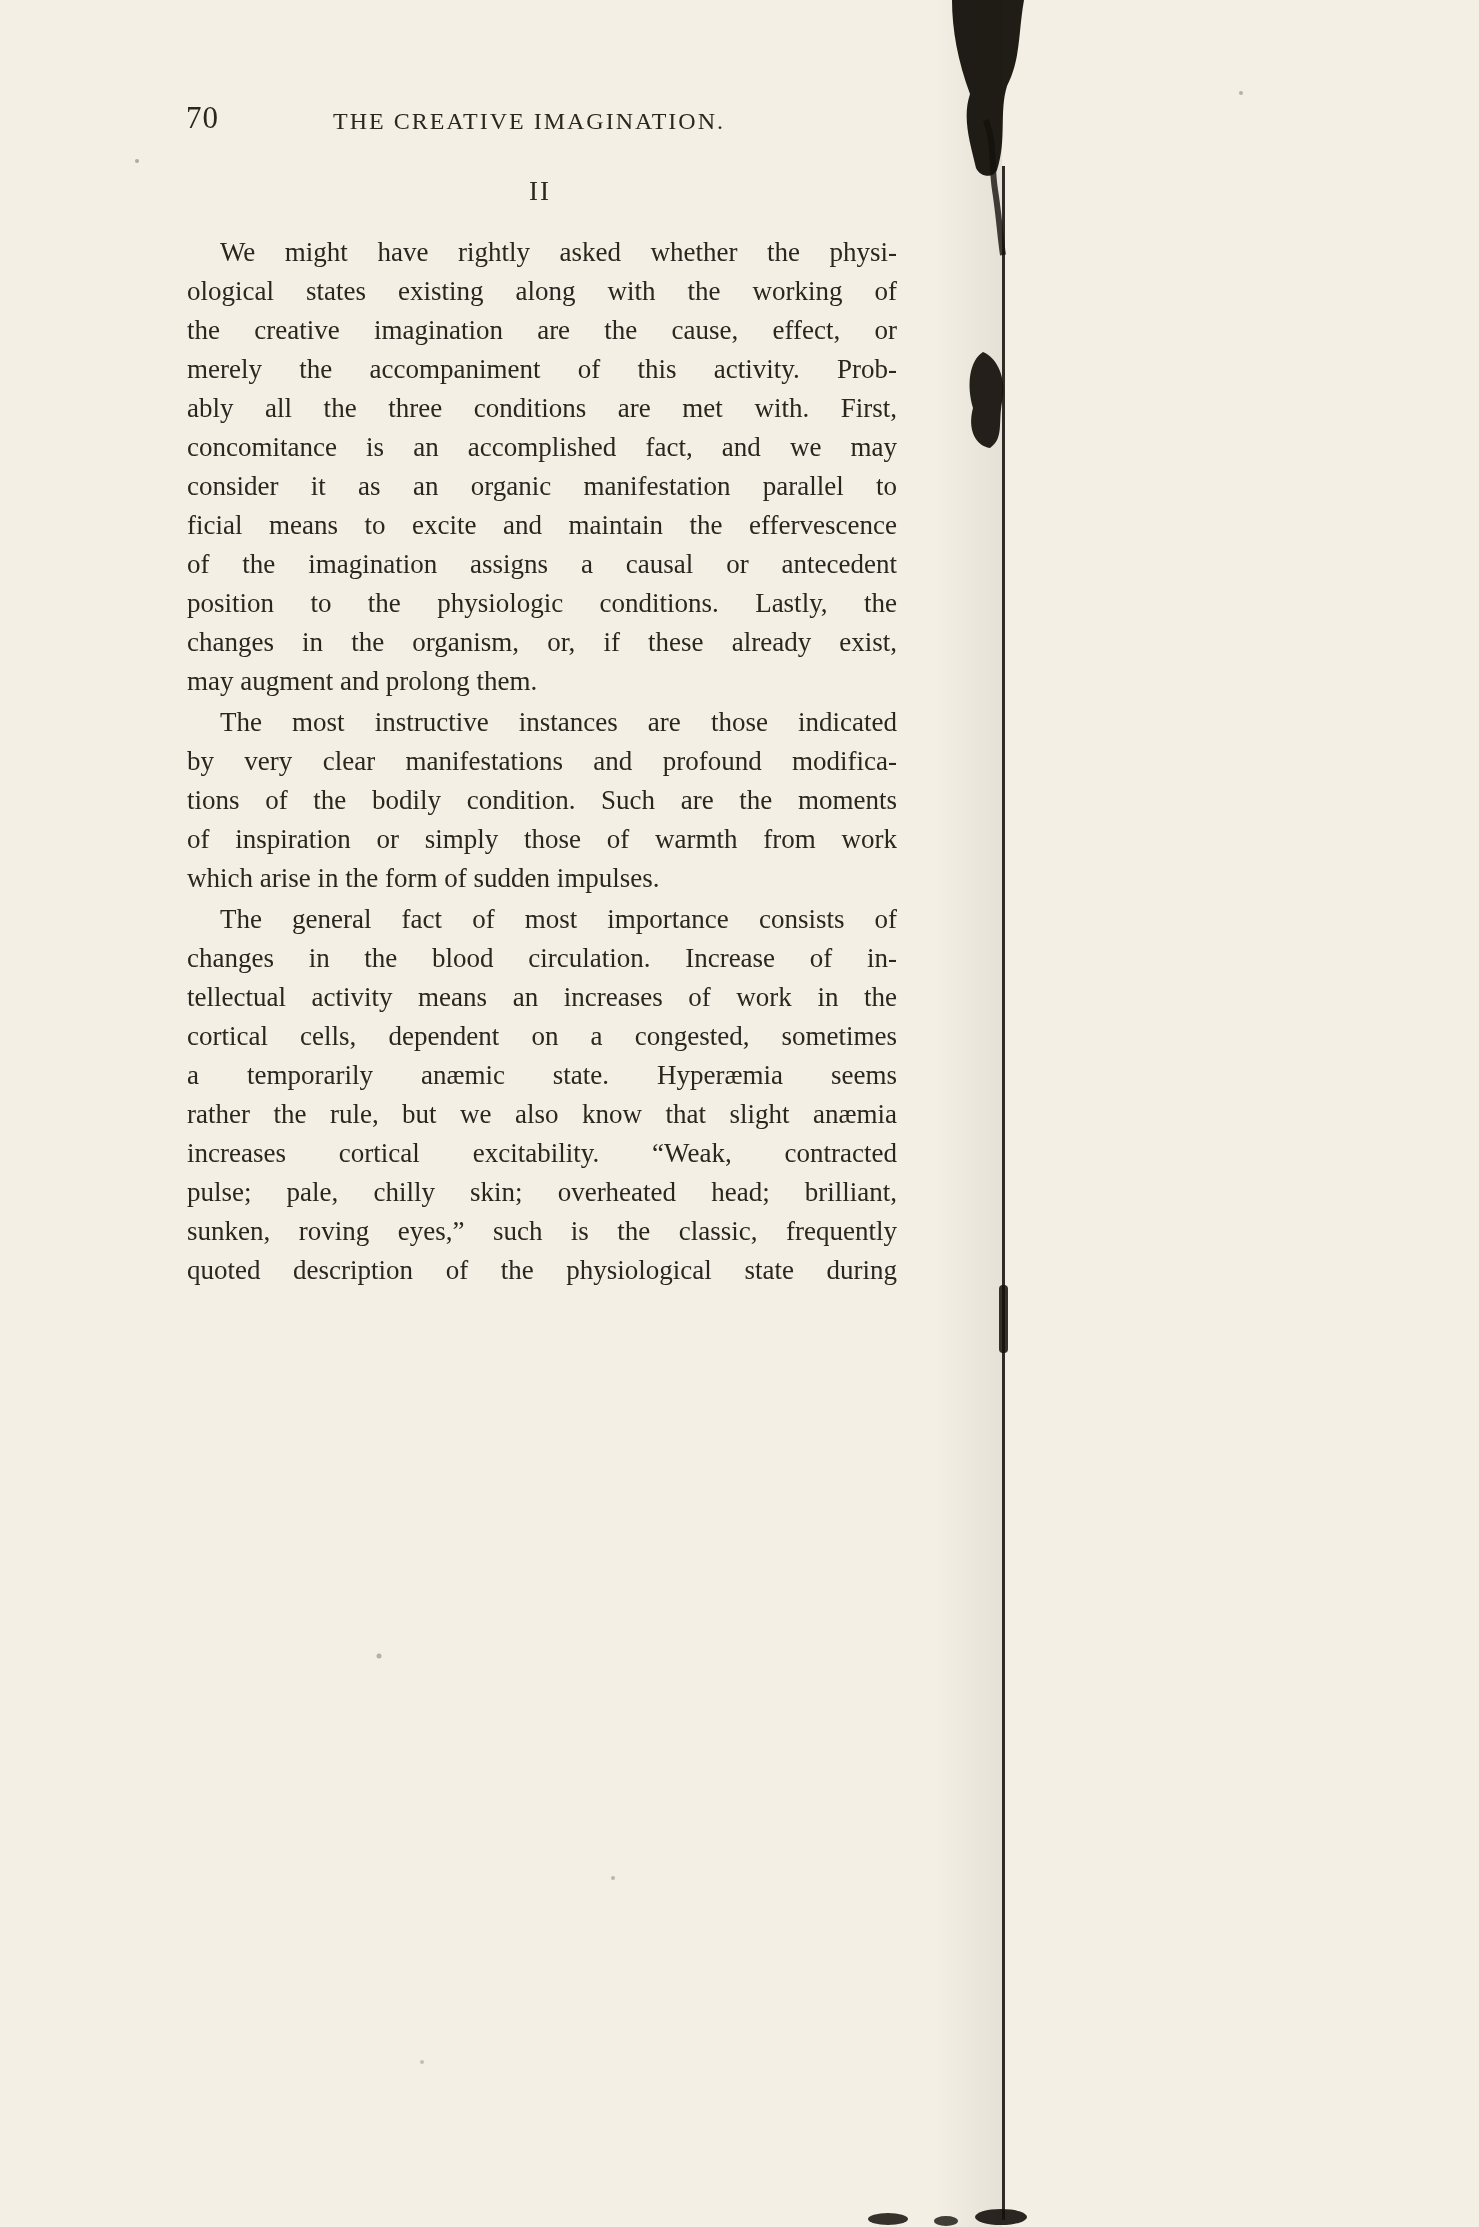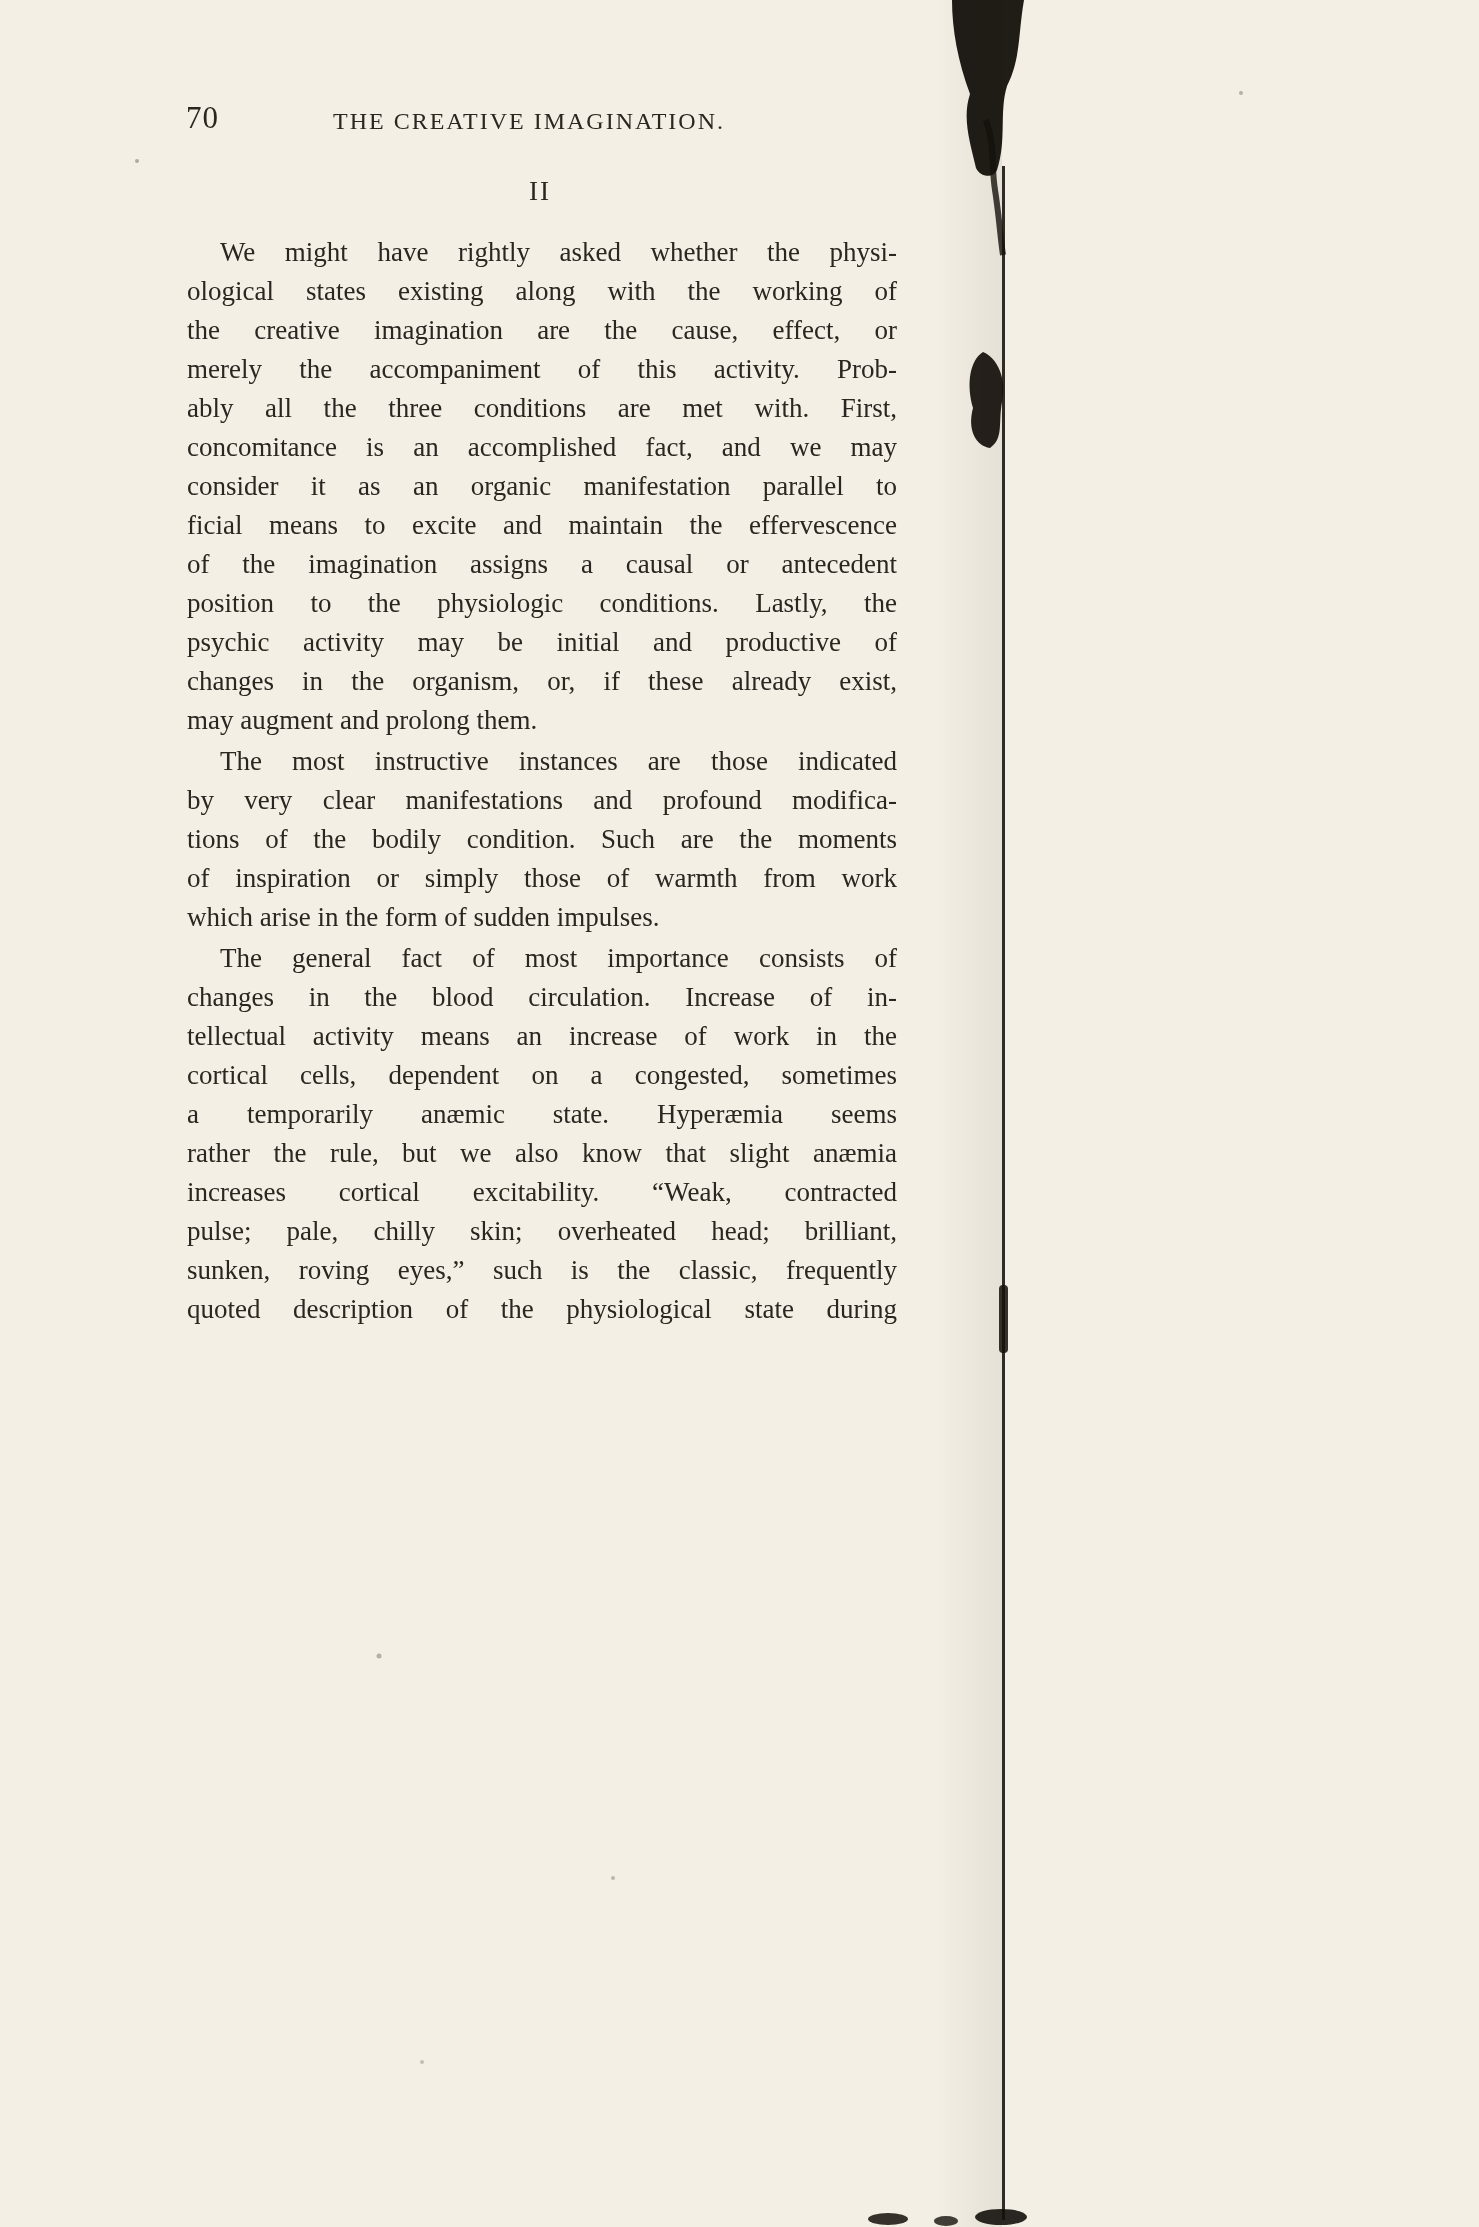--- a/index.html
+++ b/index.html
@@ -84,35 +84,34 @@
       <div class="line indent">We might have rightly asked whether the physi-</div>
       <div class="line">ological states existing along with the working of</div>
       <div class="line">the creative imagination are the cause, effect, or</div>
       <div class="line">merely the accompaniment of this activity. Prob-</div>
       <div class="line">ably all the three conditions are met with. First,</div>
       <div class="line">concomitance is an accomplished fact, and we may</div>
       <div class="line">consider it as an organic manifestation parallel to</div>
       <div class="line">ficial means to excite and maintain the effervescence</div>
       <div class="line">of the imagination assigns a causal or antecedent</div>
       <div class="line">position to the physiologic conditions. Lastly, the</div>
-      <div class="line">psychic activity may be initial and productive of</div>
       <div class="line">changes in the organism, or, if these already exist,</div>
       <div class="line last">may augment and prolong them.</div>
     </div>
     <div class="paragraph">
       <div class="line indent">The most instructive instances are those indicated</div>
       <div class="line">by very clear manifestations and profound modifica-</div>
       <div class="line">tions of the bodily condition. Such are the moments</div>
       <div class="line">of inspiration or simply those of warmth from work</div>
       <div class="line last">which arise in the form of sudden impulses.</div>
     </div>
     <div class="paragraph">
       <div class="line indent">The general fact of most importance consists of</div>
       <div class="line">changes in the blood circulation. Increase of in-</div>
-      <div class="line">tellectual activity means an increase of work in the</div>
+      <div class="line">tellectual activity means an increases of work in the</div>
       <div class="line">cortical cells, dependent on a congested, sometimes</div>
       <div class="line">a temporarily anæmic state. Hyperæmia seems</div>
       <div class="line">rather the rule, but we also know that slight anæmia</div>
       <div class="line">increases cortical excitability. “Weak, contracted</div>
       <div class="line">pulse; pale, chilly skin; overheated head; brilliant,</div>
       <div class="line">sunken, roving eyes,” such is the classic, frequently</div>
       <div class="line">quoted description of the physiological state during</div>
     </div>
   </div>
 

